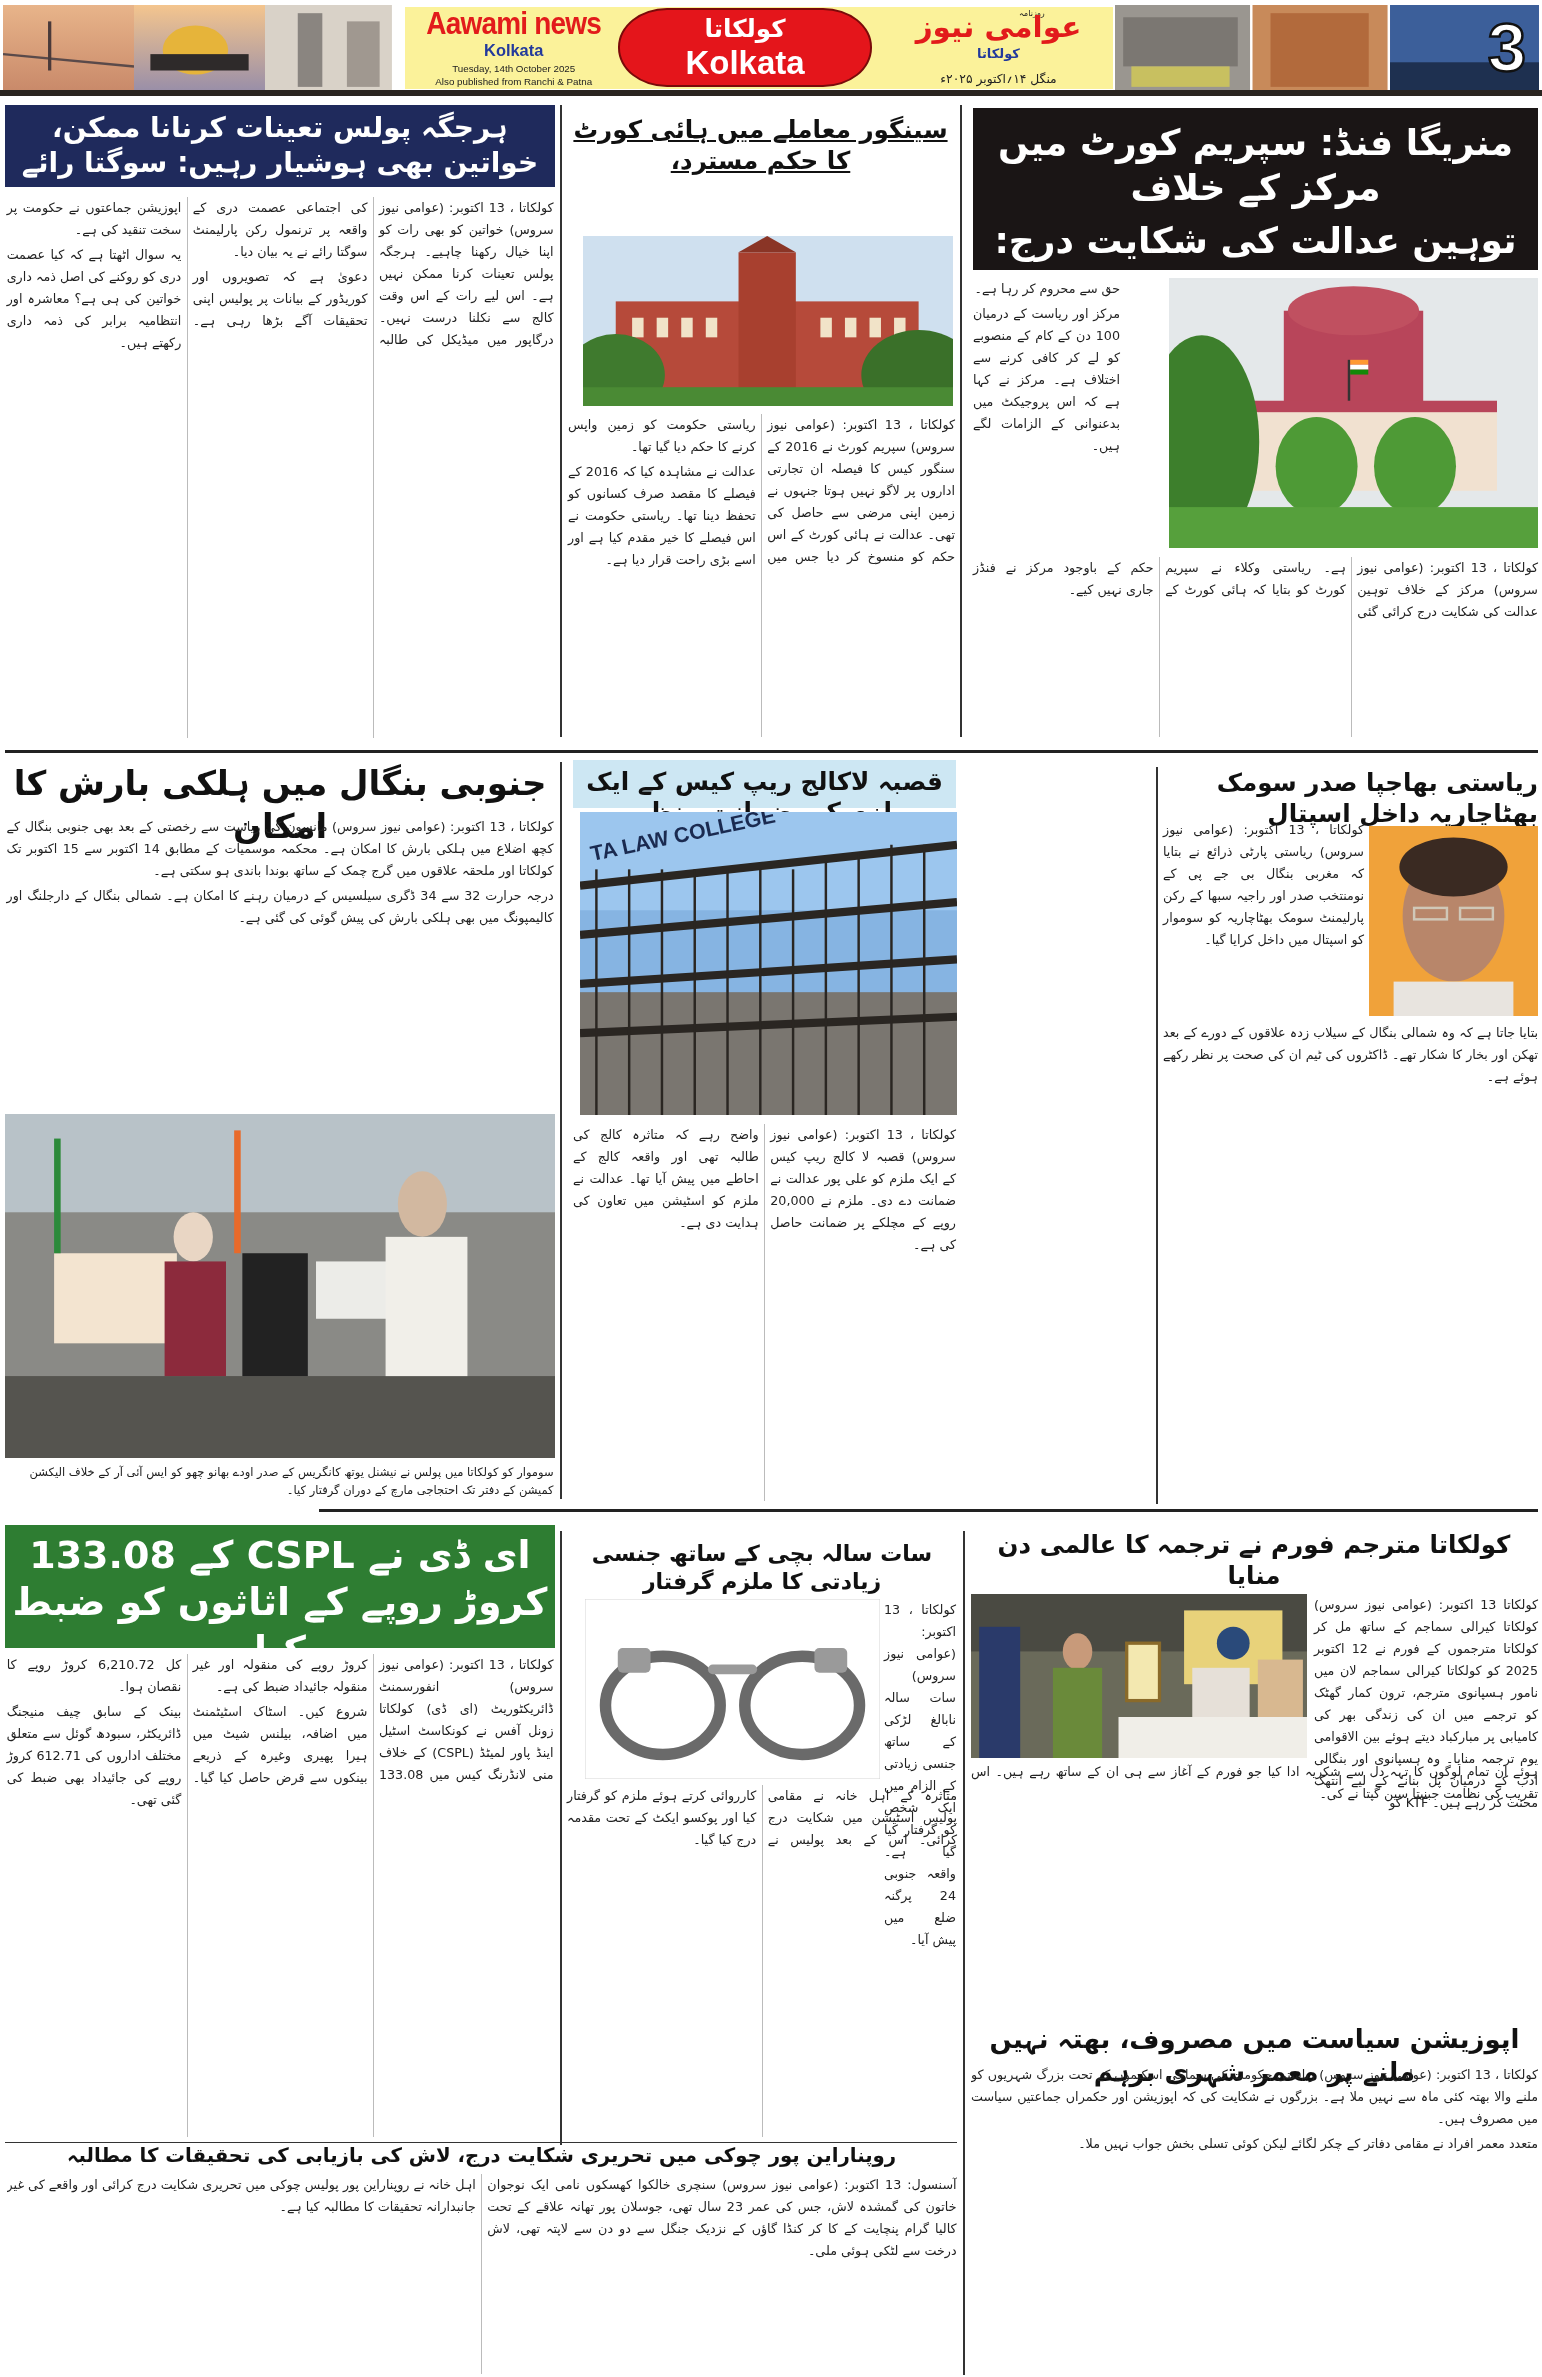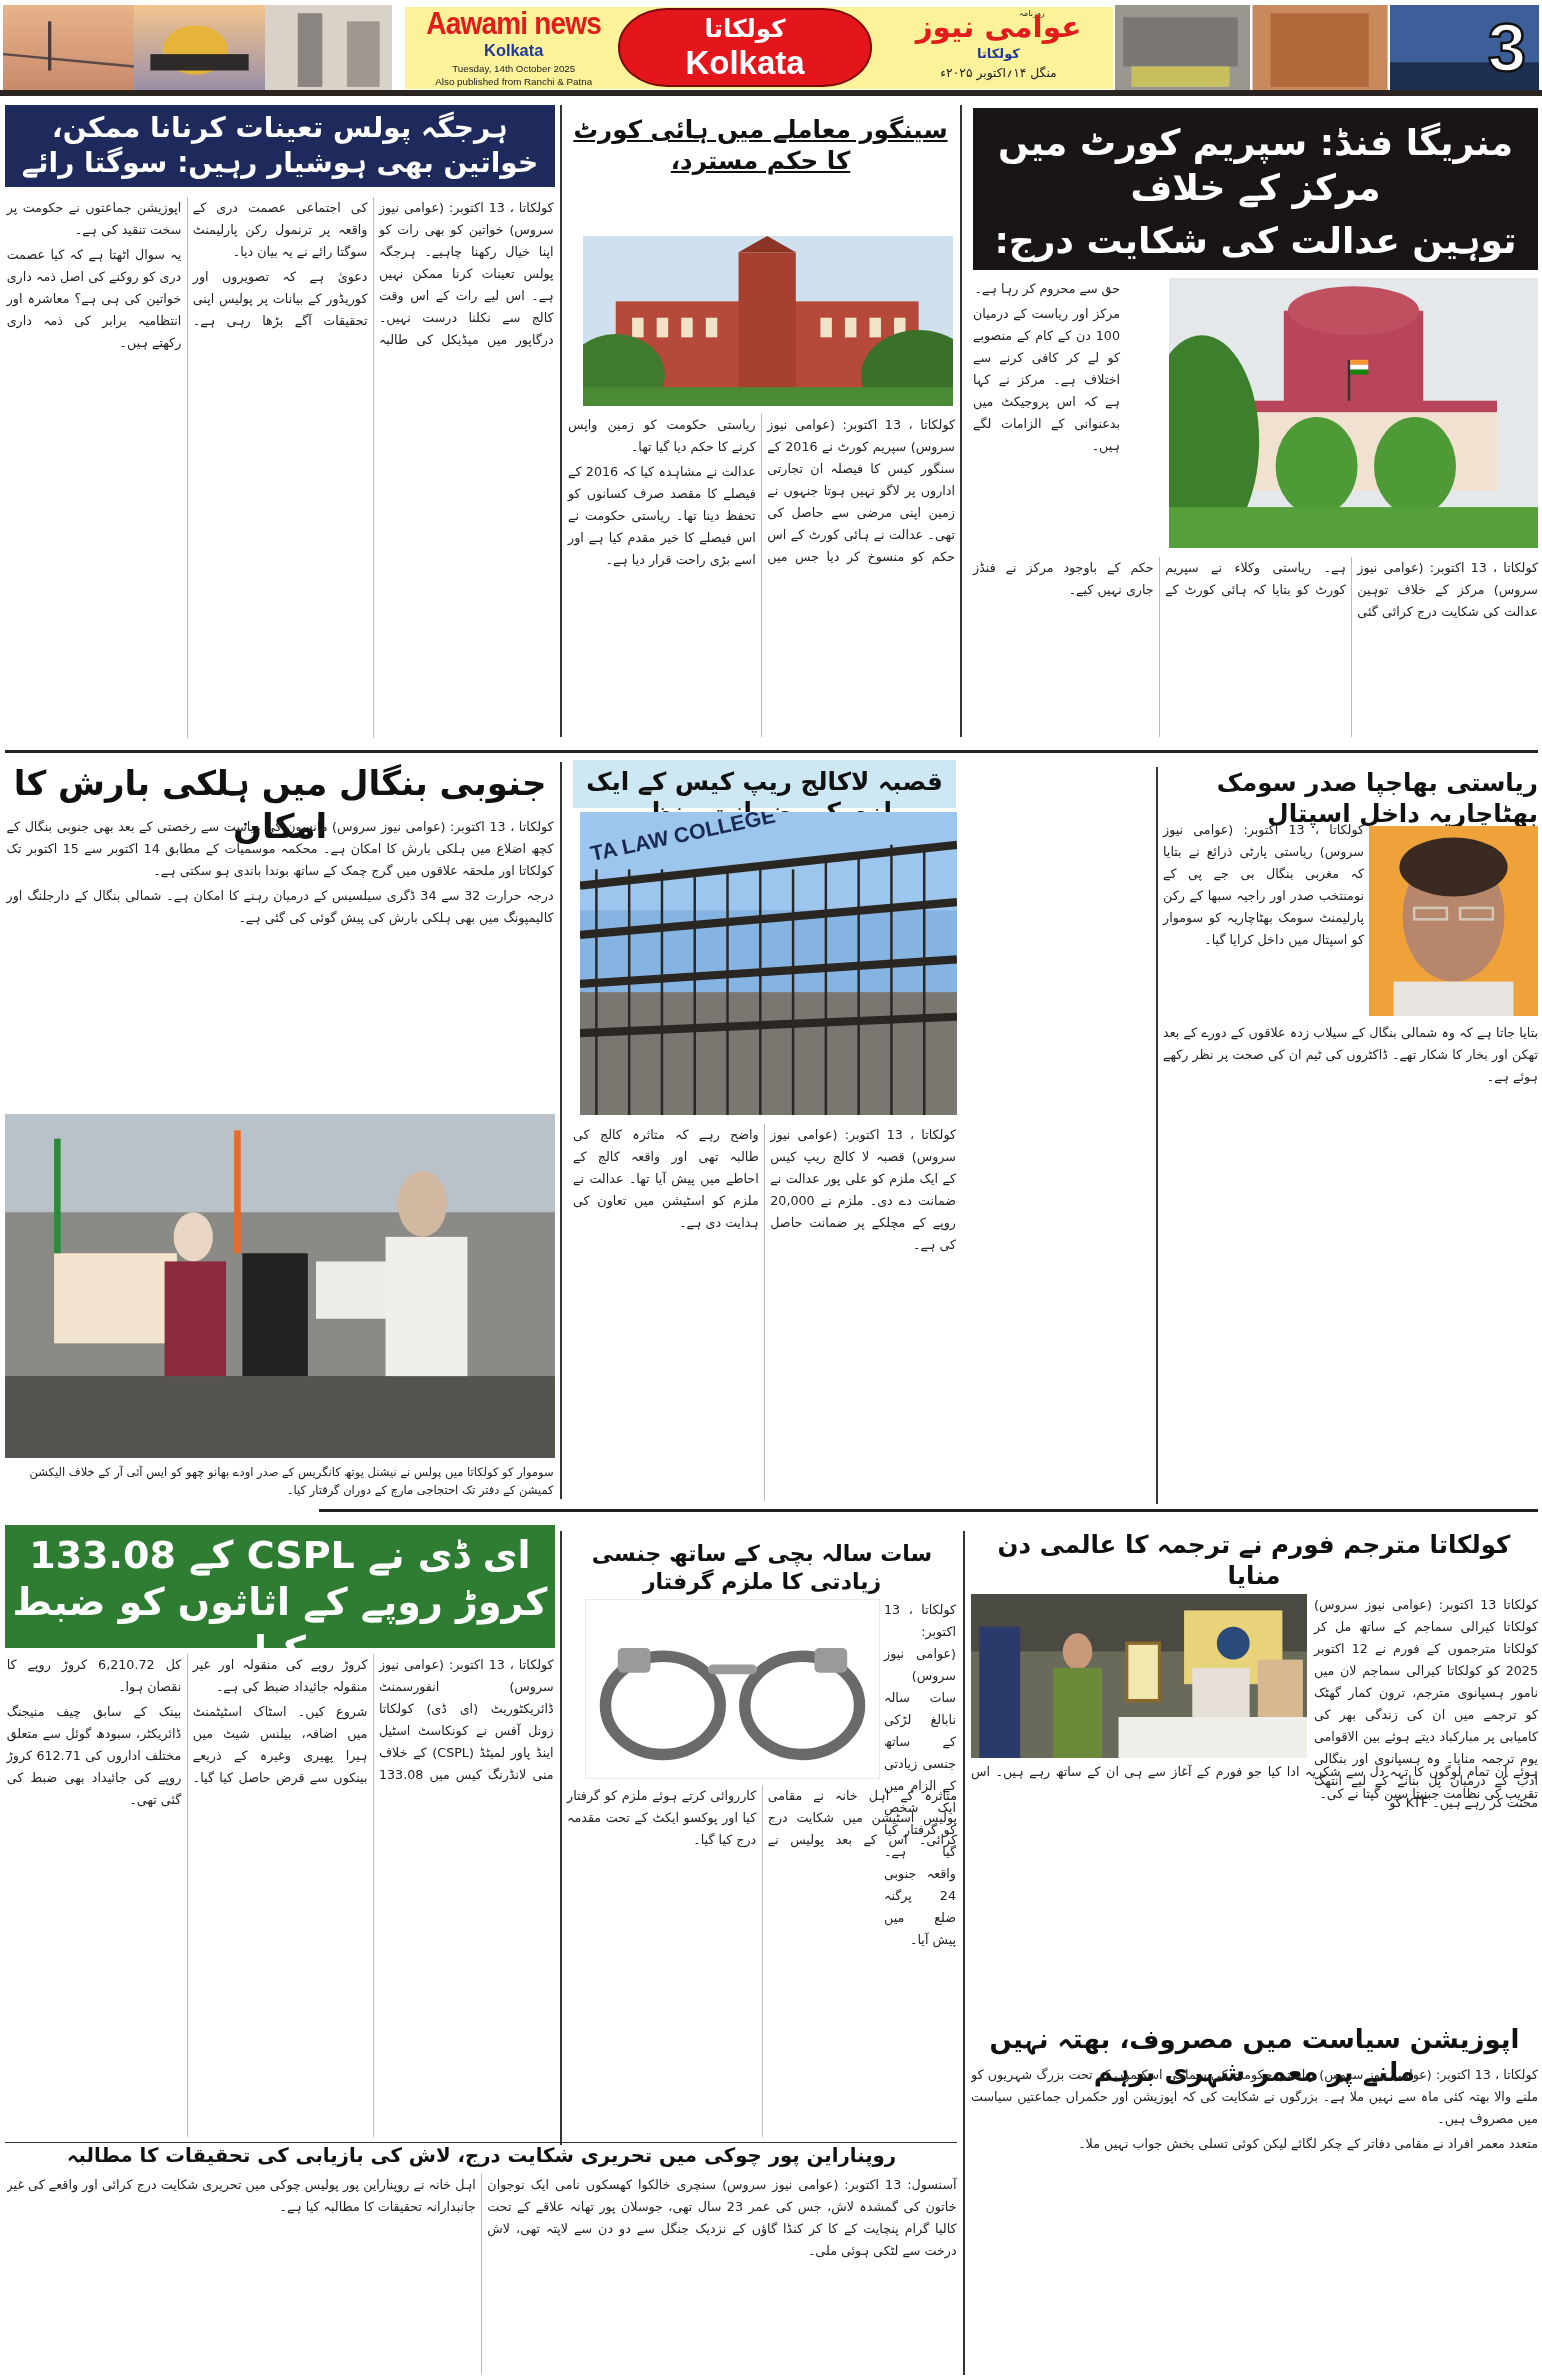--- a/index.html
+++ b/index.html
@@ -16,21 +16,21 @@
   .mast-en-title { position: absolute; left: 14.7px; top: 1.6px; width: 188px; text-align: center; color: #e21b1b; font-family: "Liberation Sans", sans-serif; font-weight: bold; font-size: 28px; letter-spacing: -0.8px; transform: scaleY(1.15); }
   .mast-en-city { position: absolute; left: 14.7px; top: 34px; width: 188px; text-align: center; color: #233a9c; font-family: "Liberation Sans", sans-serif; font-weight: bold; font-size: 16.4px; }
   .mast-en-date { position: absolute; left: 14.7px; top: 56px; width: 188px; text-align: center; font-family: "Liberation Sans", sans-serif; font-size: 9.8px; color: #222; }
   .mast-en-also { position: absolute; left: 14.7px; top: 69px; width: 188px; text-align: center; font-family: "Liberation Sans", sans-serif; font-size: 9.8px; color: #222; }
   .mast-badge { position: absolute; left: 213px; top: 1.6px; width: 254px; height: 79px; background: #e4151b; border: 2.5px solid #7a0a0a; border-radius: 49px / 39px; text-align: center; color: #fff; }
   .mast-badge-ur { font-size: 24.6px; font-weight: bold; line-height: 33px; margin-top: 1.6px; }
   .mast-badge-en { font-family: "Liberation Sans", sans-serif; font-weight: bold; font-size: 33px; line-height: 36px; }
   .mast-ur-title { position: absolute; left: 483px; top: 3.3px; width: 221px; text-align: center; color: #e21b1b; font-size: 29.5px; font-weight: bold; }
   .mast-ur-sub { position: absolute; left: 614px; top: 1.6px; font-size: 8.2px; color: #222; }
   .mast-ur-city { position: absolute; left: 483px; top: 39px; width: 221px; text-align: center; color: #233a9c; font-size: 13px; font-weight: bold; }
-  .mast-ur-date { position: absolute; left: 483px; top: 59px; width: 221px; text-align: center; color: #222; font-size: 12.3px; }
+  .mast-ur-date { position: absolute; left: 483px; top: 65px; width: 221px; text-align: center; color: #222; font-size: 12.3px; }
   .page-num { position: absolute; left: 1474px; top: 6.6px; width: 66px; height: 82px; font-family: "Liberation Sans", sans-serif; font-weight: bold; font-size: 69px; color: #fff; text-align: center; line-height: 82px; -webkit-text-stroke: 2.5px #111; }
 
   
   .headline { font-weight: bold; line-height: 1.25; }
   .body-cols { column-rule: 0.8px solid #bbb; column-gap: 11.5px; font-size: 12.7px; line-height: 22px; color: #222; text-align: justify; }
   .body-cols p { margin-bottom: 3.3px; }
   .caption { font-size: 11.5px; line-height: 18px; color: #222; }
   .rule-v { position: absolute; width: 1.6px; background: #333; }
   .rule-h { position: absolute; height: 2.5px; background: #222; }
   .photo { position: absolute; overflow: hidden; }

